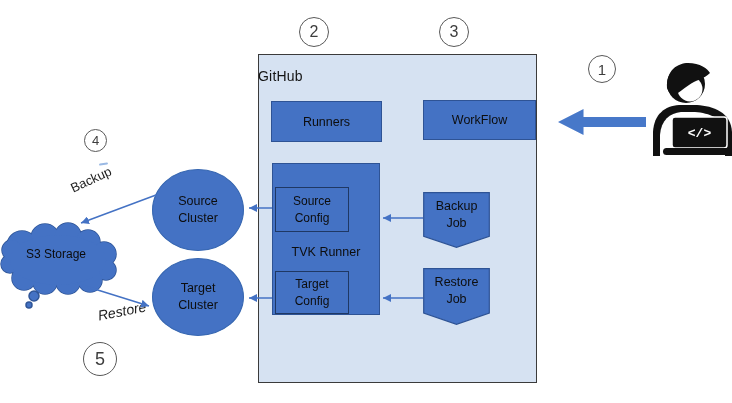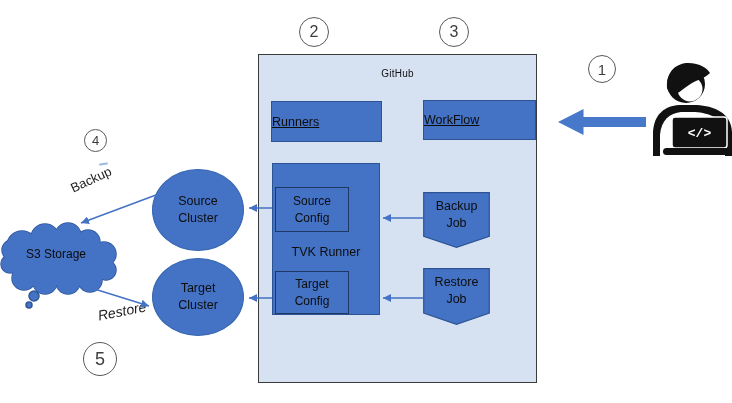--- a/index.html
+++ b/index.html
@@ -6,26 +6,26 @@
   html,body{margin:0;padding:0;background:#ffffff;}
   #canvas{
     position:relative;width:732px;height:403px;background:#ffffff;overflow:hidden;
     font-family:"Liberation Sans",sans-serif;color:#111;
   }
   .abs{position:absolute;}
   .panel{
     background:#D6E2F2;border:1.5px solid #3B3B3B;box-sizing:border-box;
   }
   .panel-title{
-    text-align:center;font-size:10px;color:#141414;letter-spacing:.2px;
+    font-size:14px;color:#141414;letter-spacing:.2px;
   }
   .blue-box{
     background:#4472C4;border:1px solid #2E5395;box-sizing:border-box;
-    display:flex;align-items:center;justify-content:flex-start;
-    font-size:12.5px;color:#0d0d0d;text-decoration:underline;
+    display:flex;align-items:center;justify-content:center;
+    font-size:12.5px;color:#0d0d0d;
   }
   .inner-box{
     background:#4472C4;border:1px solid #1F3864;box-sizing:border-box;
     display:flex;flex-direction:column;align-items:center;justify-content:center;
     font-size:12px;color:#0d0d0d;line-height:17px;
   }
   .cluster{
     background:#4472C4;border:1px solid #3767B1;border-radius:50%;box-sizing:border-box;
     display:flex;flex-direction:column;align-items:center;justify-content:center;
     font-size:12.5px;color:#0d0d0d;line-height:17px;

